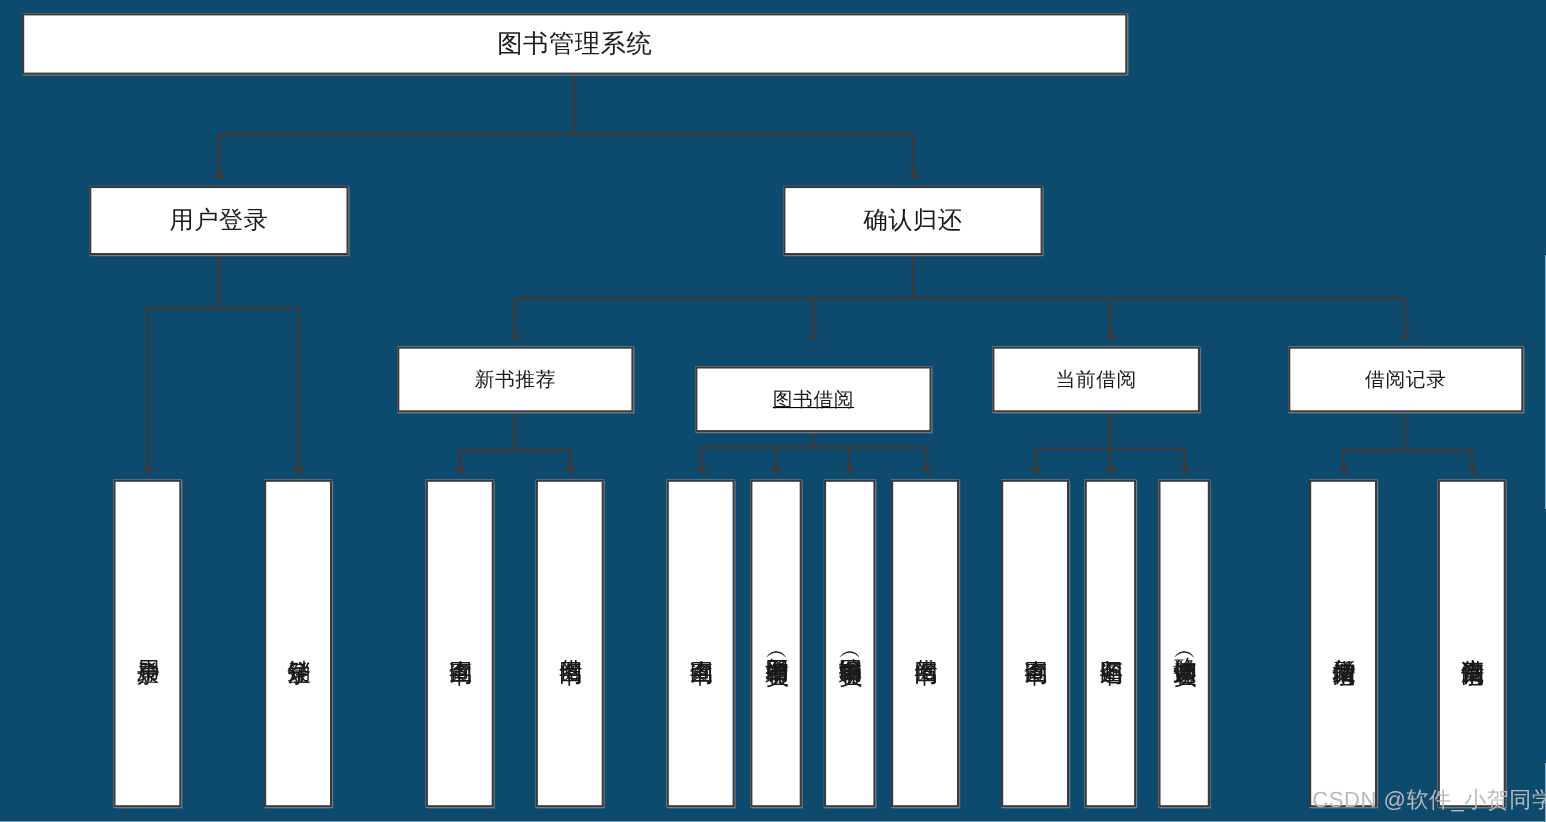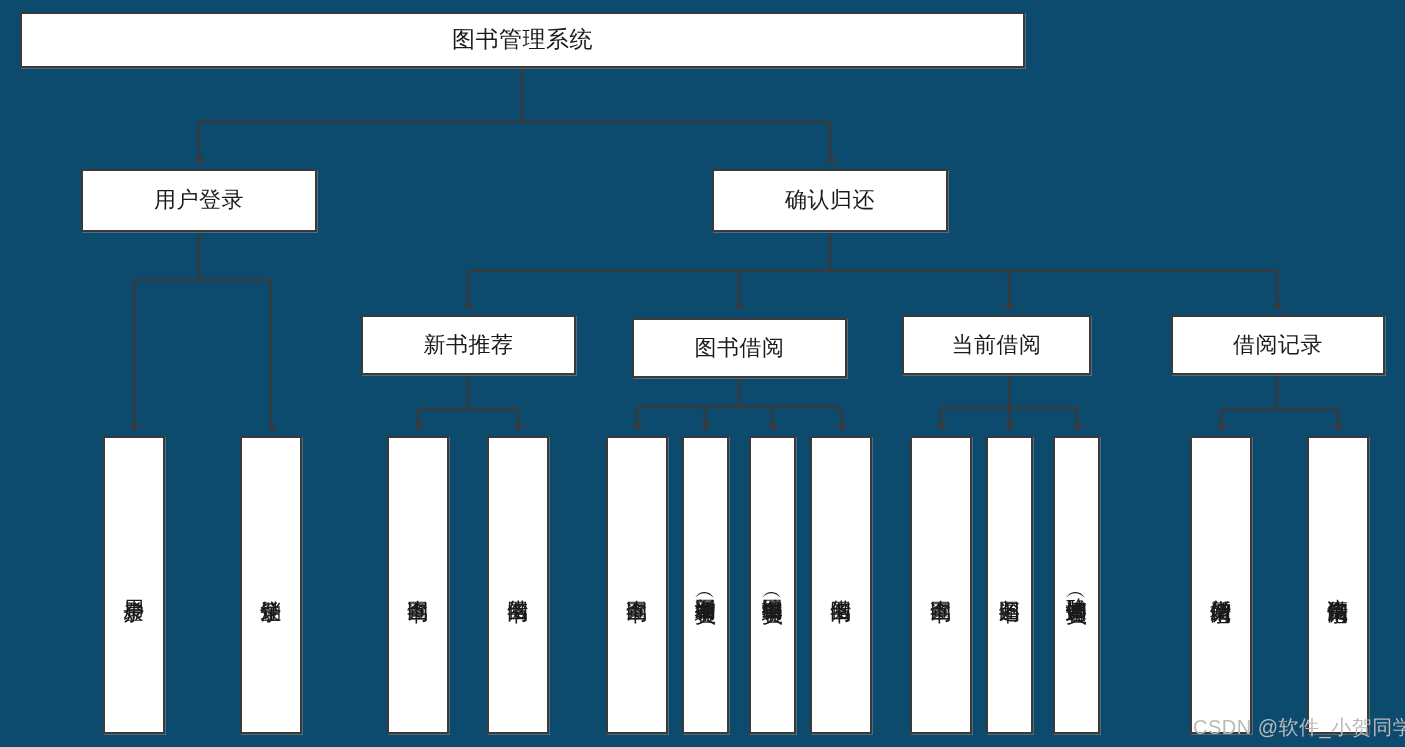--- a/index.html
+++ b/index.html
@@ -37,21 +37,21 @@
   }
   .node .lbl {
     color: #1a1a1a;
     font-size: 22px;
     line-height: 1.12;
     letter-spacing: 0.5px;
     white-space: nowrap;
   }
   .node.root .lbl { font-size: 23px; }
   .node.lvl1 .lbl { font-size: 22px; }
-  .node.lvl2 .lbl { font-size: 22px; }
+  .node.lvl2 .lbl { font-size: 18px; }
   
   .node.leaf {
     align-items: center;
     justify-content: center;
     padding: 6px 0;
   }
   .node.leaf .lbl {
     writing-mode: vertical-rl;
     text-orientation: upright;
     font-size: 21px;
@@ -134,21 +134,21 @@
   <div class="node lvl1" style="left:81px; top:169px; width:236px; height:63px;">
     <span class="lbl">用户登录</span>
   </div>
   <div class="node lvl1" style="left:712px; top:169px; width:236px; height:63px;">
     <span class="lbl">确认归还</span>
   </div>
 
   <div class="node lvl2" style="left:361px; top:315px; width:215px; height:60px;">
     <span class="lbl">新书推荐</span>
   </div>
-  <div class="node lvl2" style="left:632px; top:318px; width:215px; height:60px;">
+  <div class="node lvl2" style="left:632px; top:333px; width:215px; height:60px;text-decoration:underline;">
     <span class="lbl">图书借阅</span>
   </div>
   <div class="node lvl2" style="left:902px; top:315px; width:189px; height:60px;">
     <span class="lbl">当前借阅</span>
   </div>
   <div class="node lvl2" style="left:1171px; top:315px; width:214px; height:60px;">
     <span class="lbl">借阅记录</span>
   </div>
 
   <div class="node leaf" style="left:103px; top:436px; width:62px; height:298px;">

